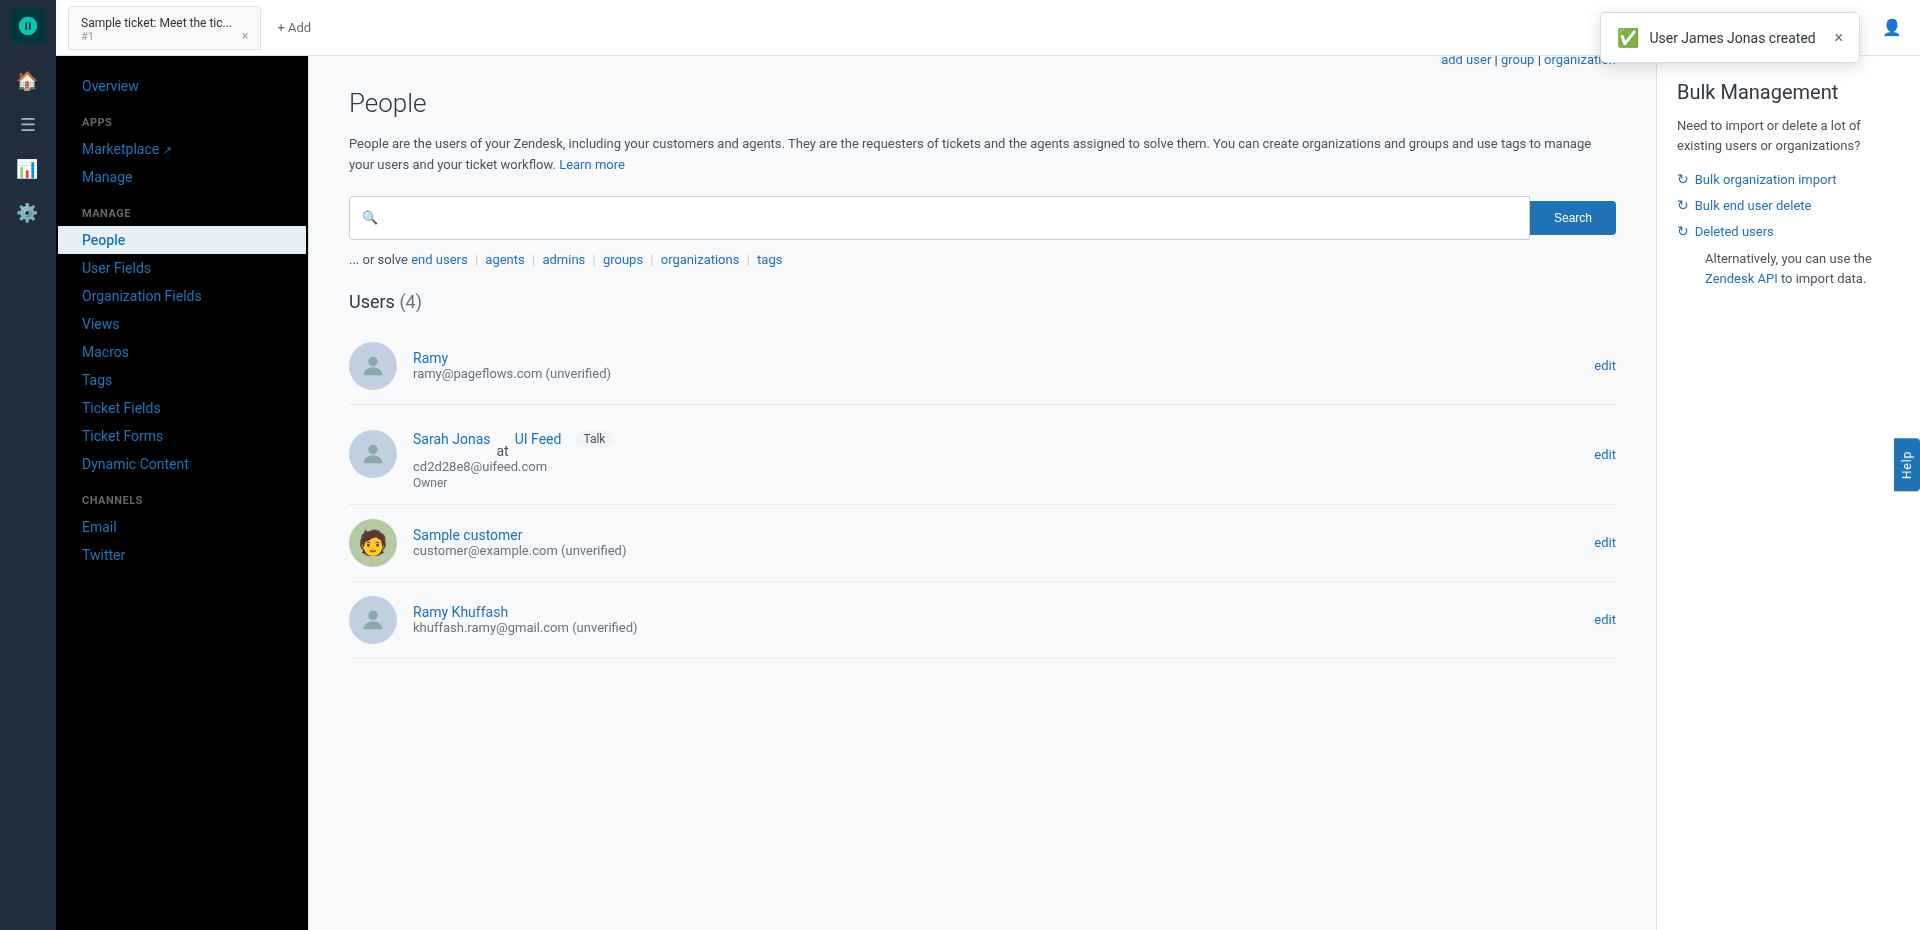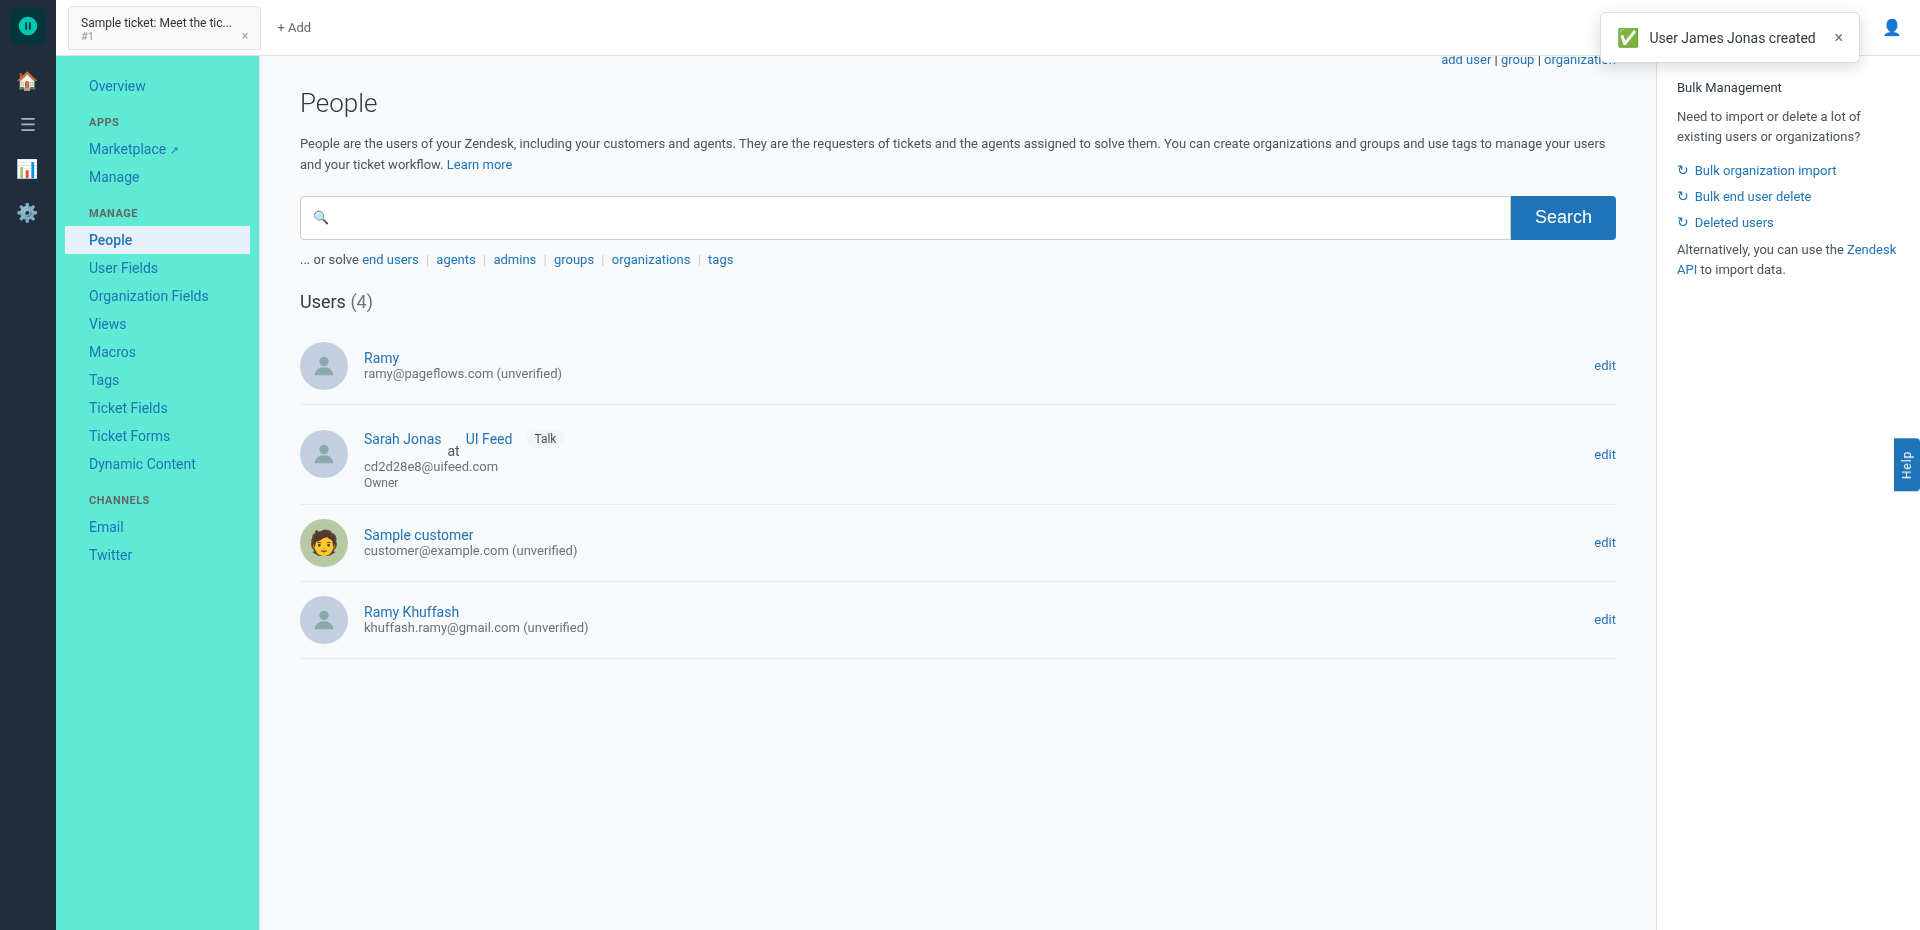--- a/index.html
+++ b/index.html
@@ -71,26 +71,26 @@
     .topbar-icon {
       width: 32px; height: 32px;
       border-radius: 50%;
       display: flex; align-items: center; justify-content: center;
       color: #666; font-size: 16px; cursor: pointer;
     }
     .topbar-icon.active-tab-icon { background: #1f2d3d; color: #fff; }
 
     
     .sidebar {
-      width: 204px;
-      background: #5eead4;
+      width: 253px;
+      background: #000000;
       border-right: 1px solid #e0e0e0;
       margin-top: 56px;
       overflow-y: auto;
-      padding: 16px 9px;
+      padding: 16px 2px;
       flex-shrink: 0;
     }
     .sidebar-link {
       display: block;
       padding: 6px 24px;
       color: #1f73b7;
       text-decoration: none;
       font-size: 14px;
       cursor: pointer;
     }
@@ -176,22 +176,22 @@
       font-size: 13px; color: #49545c;
       width: 100%;
       background: transparent;
     }
     .search-btn {
       background: #1f73b7;
       color: #fff;
       border: none;
       border-radius: 0 4px 4px 0;
       padding: 0 24px;
-      height: 44px;
-      font-size: 18px;
+      height: 34px;
+      font-size: 12px;
       font-weight: 500;
       cursor: pointer;
     }
 
     .browse-row {
       font-size: 13px;
       color: #49545c;
       margin-bottom: 24px;
     }
     .browse-row a { color: #1f73b7; text-decoration: none; cursor: pointer; }
@@ -226,21 +226,21 @@
     .user-info { flex: 1; }
     .user-name { color: #1f73b7; font-size: 14px; cursor: pointer; text-decoration: none; }
     .user-org { color: #1f73b7; font-size: 14px; cursor: pointer; }
     .user-email { font-size: 13px; color: #68737d; }
     .user-role { font-size: 12px; color: #68737d; margin-top: 2px; }
     .user-badge { font-size: 12px; color: #49545c; background: #f3f4f6; padding: 2px 8px; border-radius: 12px; margin-left: 8px; }
     .user-edit { color: #1f73b7; font-size: 13px; cursor: pointer; text-decoration: none; white-space: nowrap; }
 
     
     .bulk-title {
-      font-size: 13px;
+      font-size: 20px;
       font-weight: 400;
       color: #2f3941;
       margin-bottom: 12px;
     }
     .bulk-desc {
       font-size: 13px;
       color: #49545c;
       line-height: 1.5;
       margin-bottom: 16px;
     }
@@ -248,20 +248,21 @@
       display: flex; align-items: center; gap: 6px;
       color: #1f73b7; font-size: 13px; text-decoration: none;
       margin-bottom: 10px; cursor: pointer;
     }
     .bulk-link-icon { font-size: 14px; color: #1f73b7; }
     .bulk-alt {
       font-size: 13px;
       color: #49545c;
       line-height: 1.5;
       margin-top: 8px;
+      margin-left: 28px;
     }
     .bulk-alt a { color: #1f73b7; text-decoration: none; cursor: pointer; }
 
     
     .toast {
       position: fixed;
       top: 12px;
       right: 60px;
       background: #fff;
       border: 1px solid #d8dcde;

